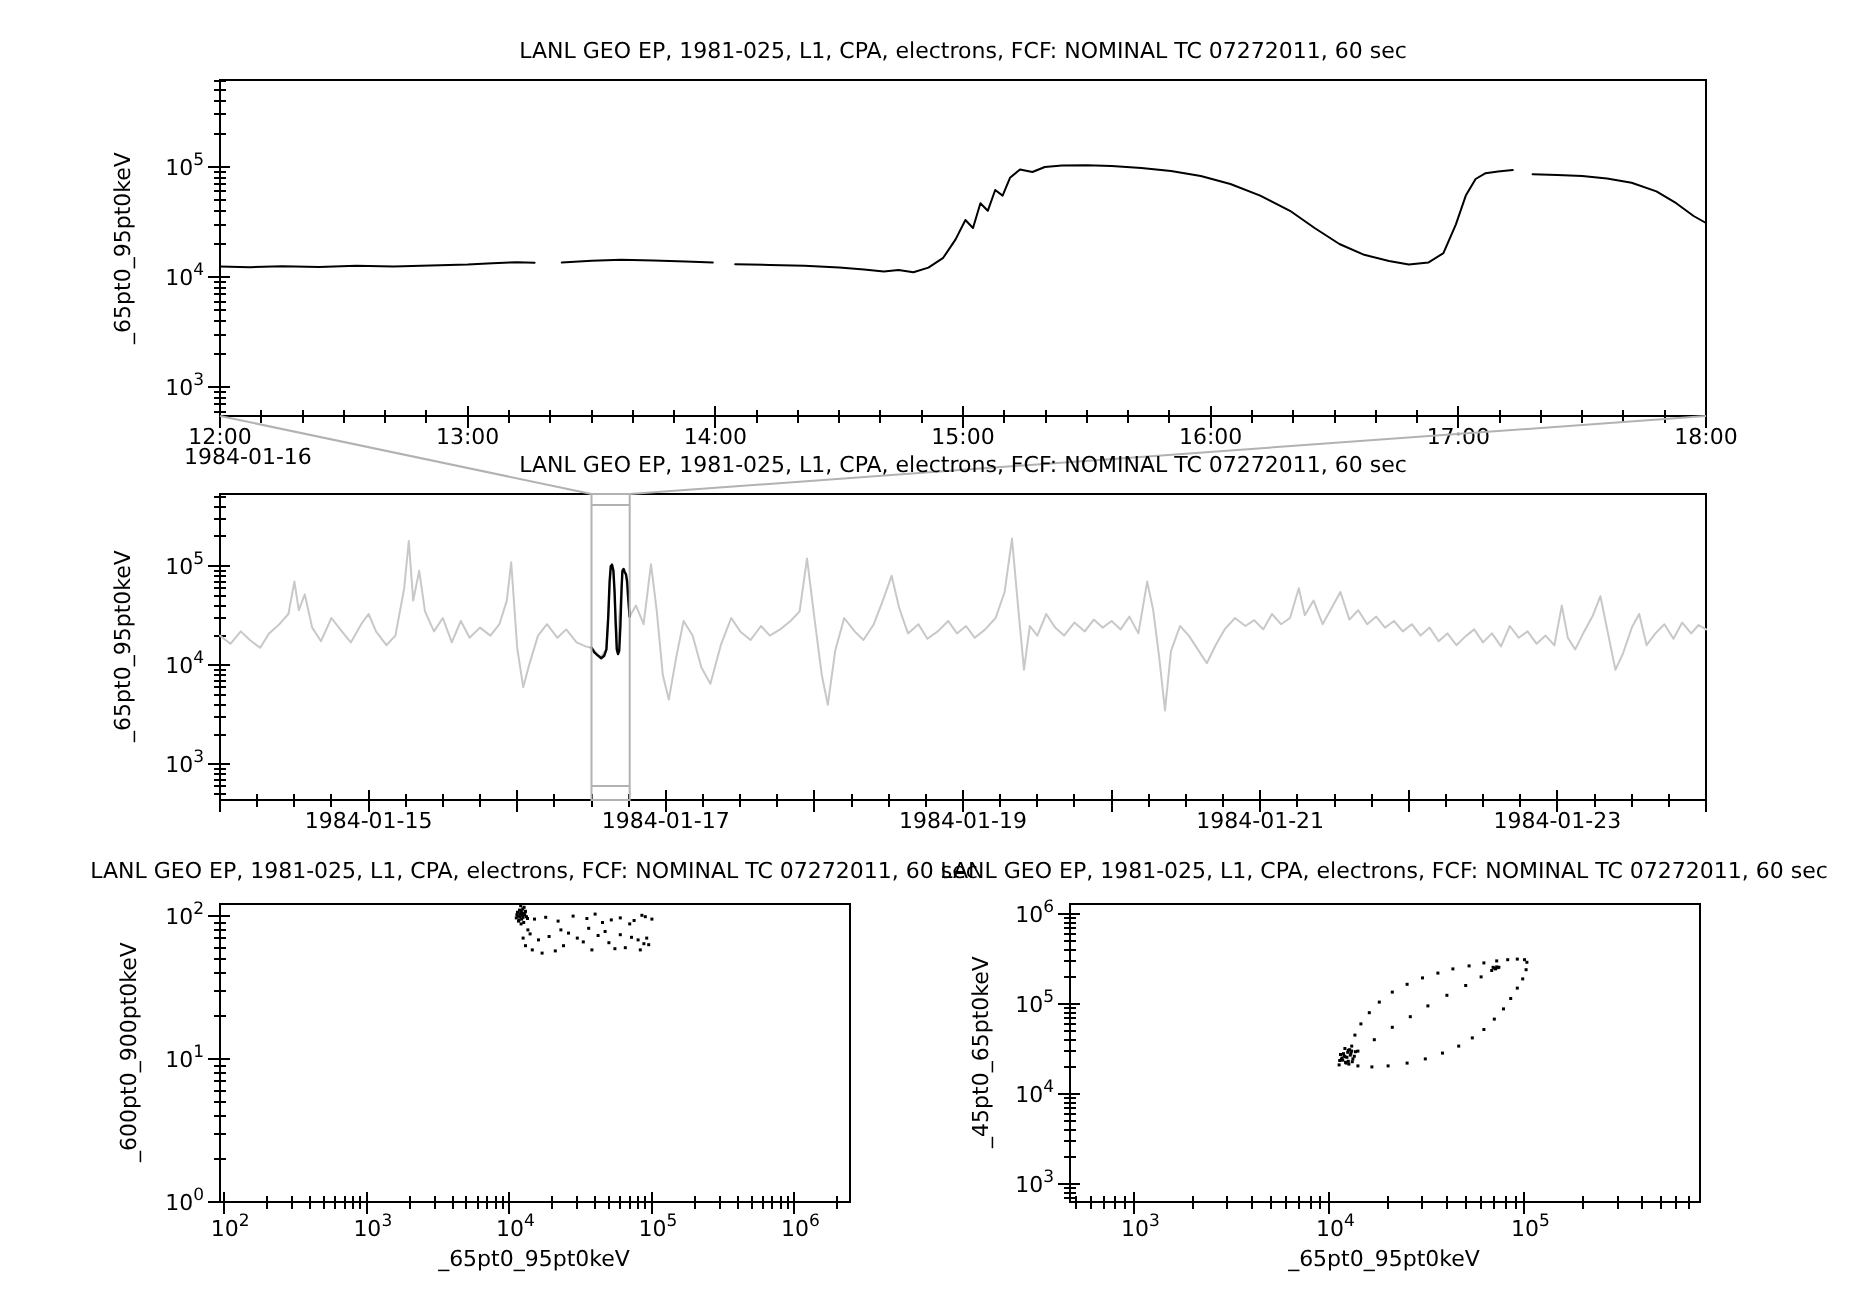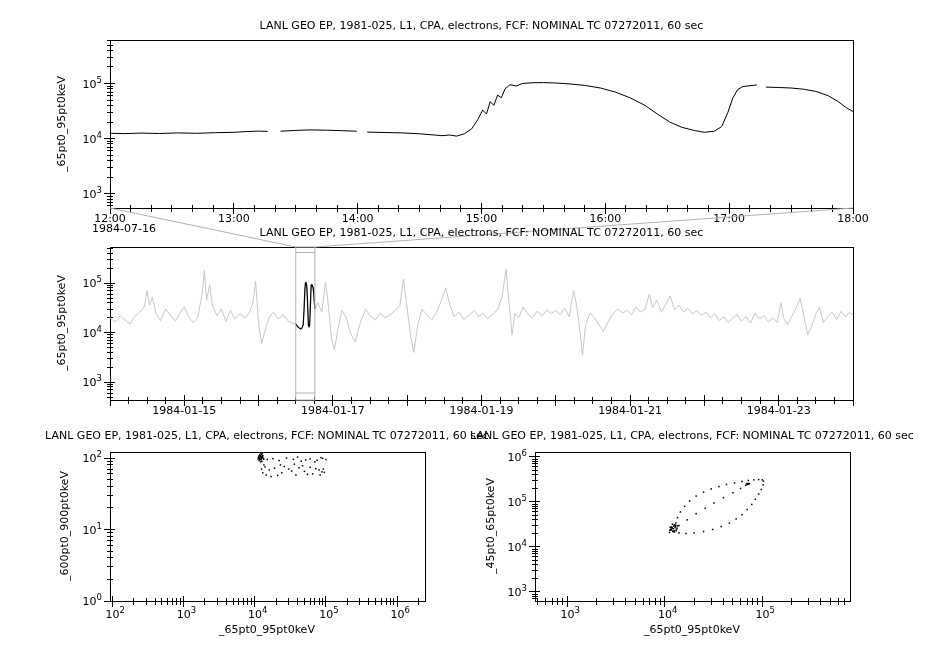--- a/index.html
+++ b/index.html
@@ -756,21 +756,21 @@
         <line x1="110" y1="208" x2="295.75" y2="247"></line>
         <line x1="853" y1="208" x2="314.8451" y2="247"></line>
       </g>
     </svg>
 
   <div class="lbl title" style="left:110px;top:19px;">LANL GEO EP, 1981-025, L1, CPA, electrons, FCF: NOMINAL TC 07272011, 60 sec</div>
   <div class="lbl title" style="left:110px;top:226px;">LANL GEO EP, 1981-025, L1, CPA, electrons, FCF: NOMINAL TC 07272011, 60 sec</div>
   <div class="lbl title-b lbl" style="left:37px;top:429px;">LANL GEO EP, 1981-025, L1, CPA, electrons, FCF: NOMINAL TC 07272011, 60 sec</div>
   <div class="lbl title-b lbl" style="left:462px;top:429px;">LANL GEO EP, 1981-025, L1, CPA, electrons, FCF: NOMINAL TC 07272011, 60 sec</div>
 
-  <div class="lbl" style="left:92px;top:222px;">1984-07-16</div>
+  <div class="lbl" style="left:92px;top:222px;">1984-01-16</div>
 
   <div class="ylab" style="left:-38px;top:116px;">_65pt0_95pt0keV</div>
   <div class="ylab" style="left:-38px;top:315px;">_65pt0_95pt0keV</div>
   <div class="ylab" style="left:-35px;top:518px;">_600pt0_900pt0keV</div>
   <div class="ylab" style="left:391px;top:518px;">_45pt0_65pt0keV</div>
 
   <div class="lbl xlab" style="left:117px;top:623px;">_65pt0_95pt0keV</div>
   <div class="lbl xlab" style="left:542px;top:623px;">_65pt0_95pt0keV</div>
 </div>
 

